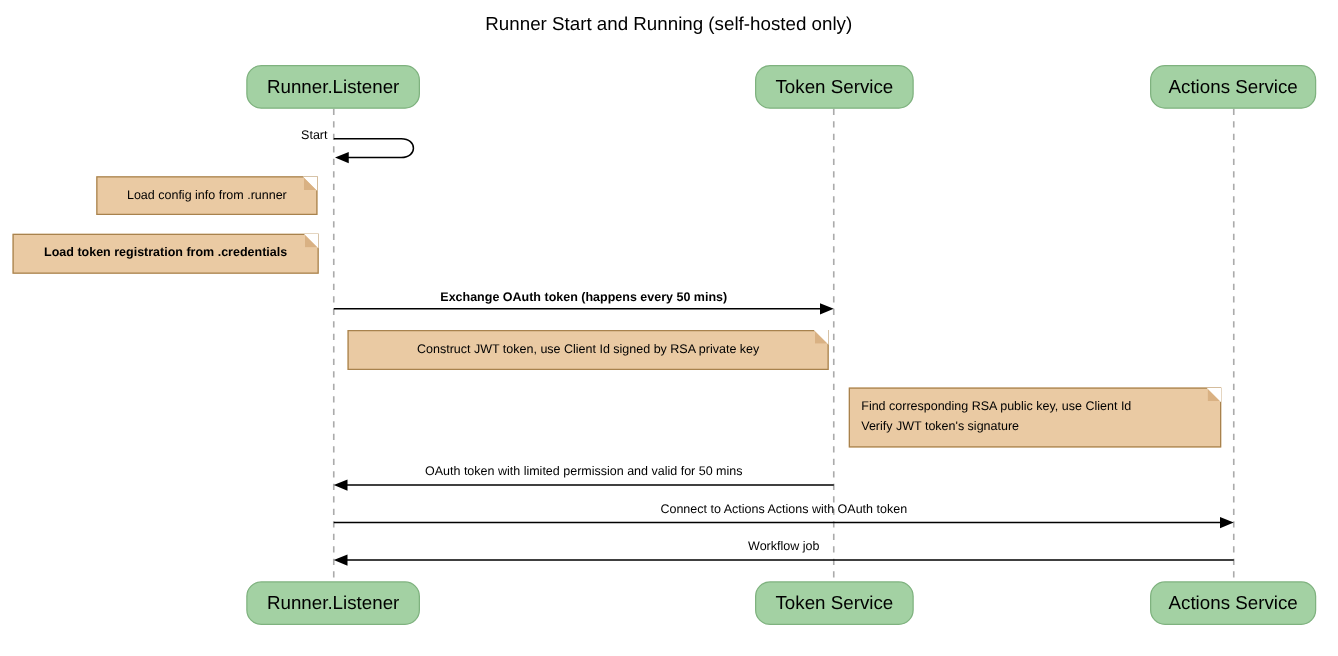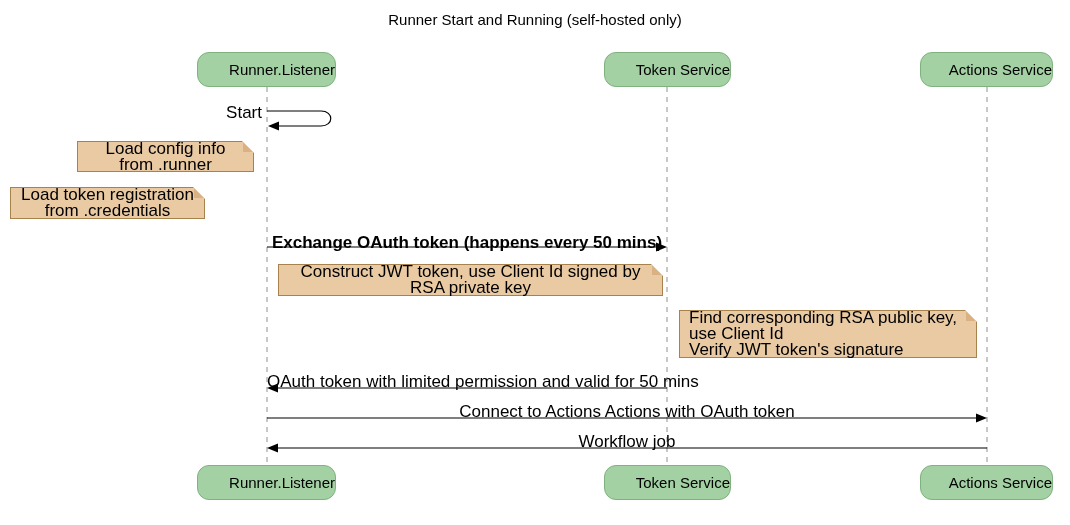--- a/index.html
+++ b/index.html
@@ -22,38 +22,38 @@
     position:absolute; left:0; top:11px; width:100%;
     text-align:center; font-weight:normal; font-size:15px;
   }
   .overlay { position:absolute; left:0; top:0; width:1070px; height:525px; }
   .lifeline { stroke:var(--lifeline); stroke-width:1.3; stroke-dasharray:5 5; }
   .arrow-line { stroke:var(--arrow); stroke-width:1.2; fill:none; }
   .arrow-head { fill:var(--arrow); stroke:none; }
   .participant {
     position:absolute; height:35px;
     background:var(--participant-fill); border:1px solid var(--participant-border);
-    border-radius:12px; display:flex; align-items:center; justify-content:flex-end;
+    border-radius:12px; display:flex; align-items:center; justify-content:center;
     font-size:15px;
   }
   .note {
     position:absolute; background:var(--note-fill); border:1px solid var(--note-border);
-    font-size:17px; display:flex; align-items:center; justify-content:center;
+    font-size:10px; display:flex; align-items:center; justify-content:center;
     text-align:center; padding:2px 9px; line-height:16px;
   }
   .note.left-align { justify-content:flex-start; text-align:left; white-space:pre-line; }
   .note::before {
     content:""; position:absolute; top:-1px; right:-1px; width:12px; height:12px;
     background:#ffffff; clip-path:polygon(0 0, 100% 0, 100% 100%);
   }
   .note::after {
     content:""; position:absolute; top:0; right:0; width:10px; height:10px;
     background:var(--note-fold); clip-path:polygon(0 0, 100% 100%, 0 100%);
   }
-  .msg-label { position:absolute; font-size:17px; white-space:nowrap; }
+  .msg-label { position:absolute; font-size:10px; white-space:nowrap; }
   .msg-label.centered { text-align:center; }
 </style>
 </head>
 <body>
 
 <div class="canvas">
 
   <div class="title">Runner Start and Running (self-hosted only)</div>
 
   <svg class="overlay" viewBox="0 0 1070 525" xmlns="http://www.w3.org/2000/svg">
@@ -98,18 +98,18 @@
     <span>Actions Service</span>
   </div>
 
   <div class="msg-label" style="right:808px; top:103px;">Start</div>
   <div class="msg-label centered" style="left:267px; top:233px; width:400px;font-weight:bold;">Exchange OAuth token (happens every 50 mins)</div>
   <div class="msg-label centered" style="left:267px; top:372px; width:400px;">OAuth token with limited permission and valid for 50 mins</div>
   <div class="msg-label centered" style="left:267px; top:402px; width:720px;">Connect to Actions Actions with OAuth token</div>
   <div class="msg-label centered" style="left:267px; top:432px; width:720px;">Workflow job</div>
 
   <div class="note" style="left:77px; top:141px; width:177px; height:31px;">Load config info from .runner</div>
-  <div class="note" style="left:10px; top:187px; width:195px; height:32px;">Load token registration from .credentials</div>
+  <div class="note" style="left:10px; top:187px; width:245px; height:32px;font-weight:bold;">Load token registration from .credentials</div>
   <div class="note" style="left:278px; top:264px; width:385px; height:32px;">Construct JWT token, use Client Id signed by RSA private key</div>
   <div class="note left-align" style="left:679px; top:310px; width:298px; height:48px;">Find corresponding RSA public key, use Client Id
 Verify JWT token's signature</div>
 
 </div>
 
 </body></html>

